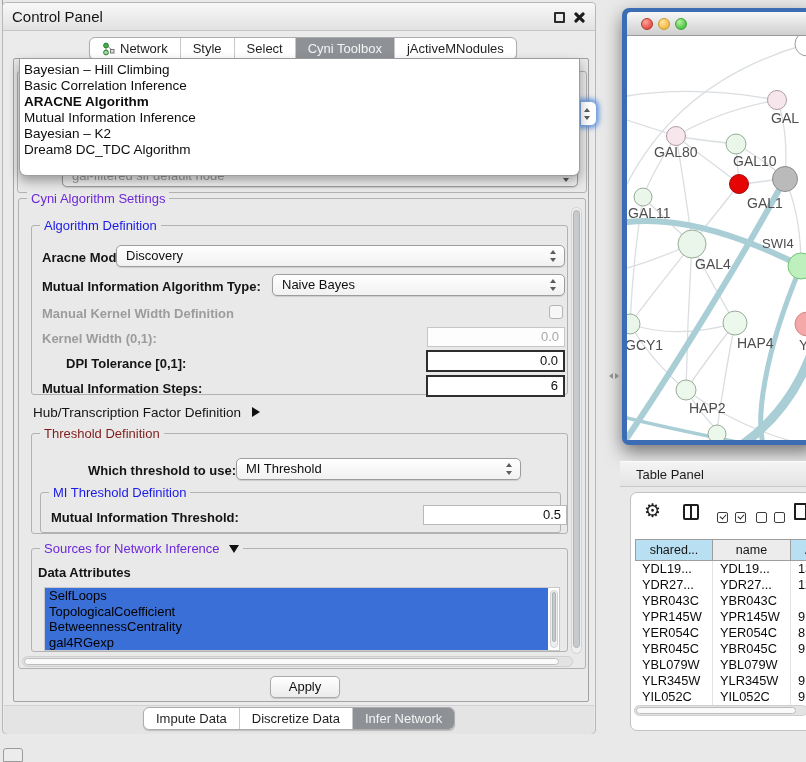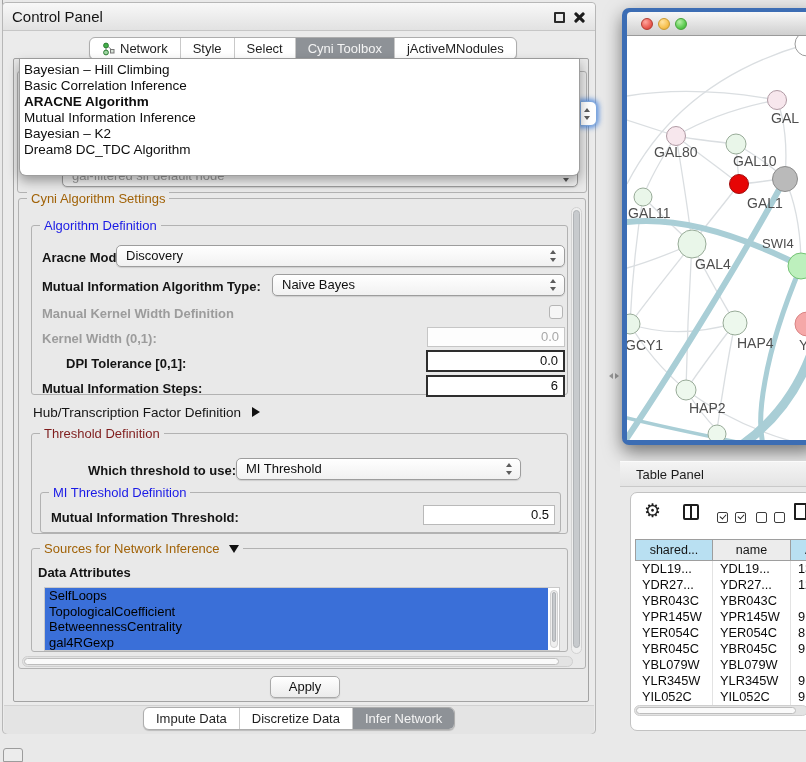--- a/index.html
+++ b/index.html
@@ -24,21 +24,21 @@
          overflow:hidden; box-shadow:0 1px 1px rgba(0,0,0,.18); }
   .seg-item { display:flex; align-items:center; gap:5px; padding:0 12px; font-size:13px; color:#1f1f1f;
          border-right:1px solid #c9c9c9; line-height:21px; cursor:pointer; white-space:nowrap; }
   .seg-item:last-child { border-right:none; }
   .seg-item.sel { background:#8e9297; color:#f4f4f4; }
 
   .content-box { left:10px; top:55px; width:576px; height:644px; border:1px solid #a3a3a3;
          border-radius:2px; background:#e9e9e9; }
 
   .groupbox { border:1px solid #b2b2b2; border-radius:3px; }
-  .gb-title { position:absolute; top:-8px; left:8px; background:#e9e9e9; padding:0 4px; font-size:13px; color:#a16207; white-space:nowrap; }
+  .gb-title { position:absolute; top:-8px; left:8px; background:#e9e9e9; padding:0 4px; font-size:13px; color:#6d28d9; white-space:nowrap; }
   .gb-title.blue { color:#1a1ae6; }
   .gb-title.green { color:#7f1d1d; }
 
   
   .popup { left:5px; top:0; width:561px; height:117px; background:#fff; z-index:10;
            border:1px solid #9e9e9e; border-top:none; border-radius:0 0 7px 7px;
            box-shadow:0 5px 12px rgba(0,0,0,.35); padding-top:3px; }
   .popup-hint { height:15px; line-height:15px; text-align:center; color:#b5b5b5; font-size:13px; }
   .popup-item { height:16px; line-height:16px; padding-left:4px; font-size:13.5px; color:#0d0d0d; cursor:pointer; }
   .popup-item.bold { font-weight:bold; }
@@ -246,21 +246,21 @@
 
         <span class="abs lbl b" style="left:56px; top:29px;">Which threshold to use:</span>
         <div class="abs combo" style="left:204px; top:24px; width:285px;">
           <span>MI Threshold</span>
           <span class="stepper"></span>
         </div>
 
         <div class="abs groupbox" style="left:8px; top:58px; width:521px; height:41px;">
           <span class="gb-title blue">MI Threshold Definition</span>
           <span class="abs lbl b" style="left:10px; top:17px;">Mutual Information Threshold:</span>
-          <div class="abs field" style="left:382px; top:12px; width:132px;">
+          <div class="abs field" style="left:382px; top:12px; width:144px;">
             <span>0.5</span>
           </div>
         </div>
       </div>
 
       <div class="abs groupbox" style="left:12px; top:349px; width:537px; height:104px;">
         <span class="gb-title">
           <span>Sources for Network Inference</span>
           <span class="tri-down"></span>
         </span>

